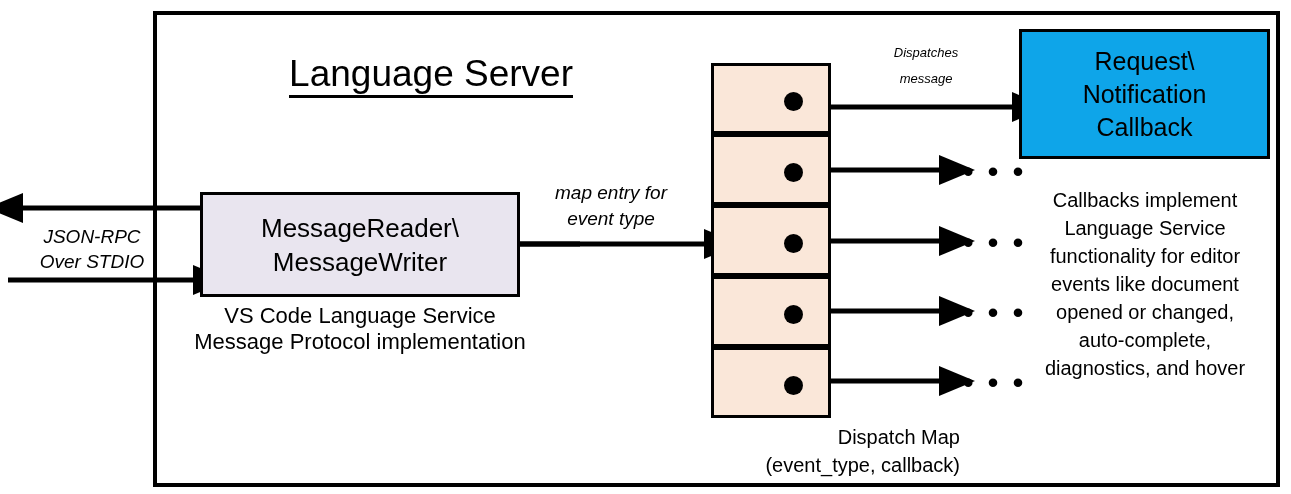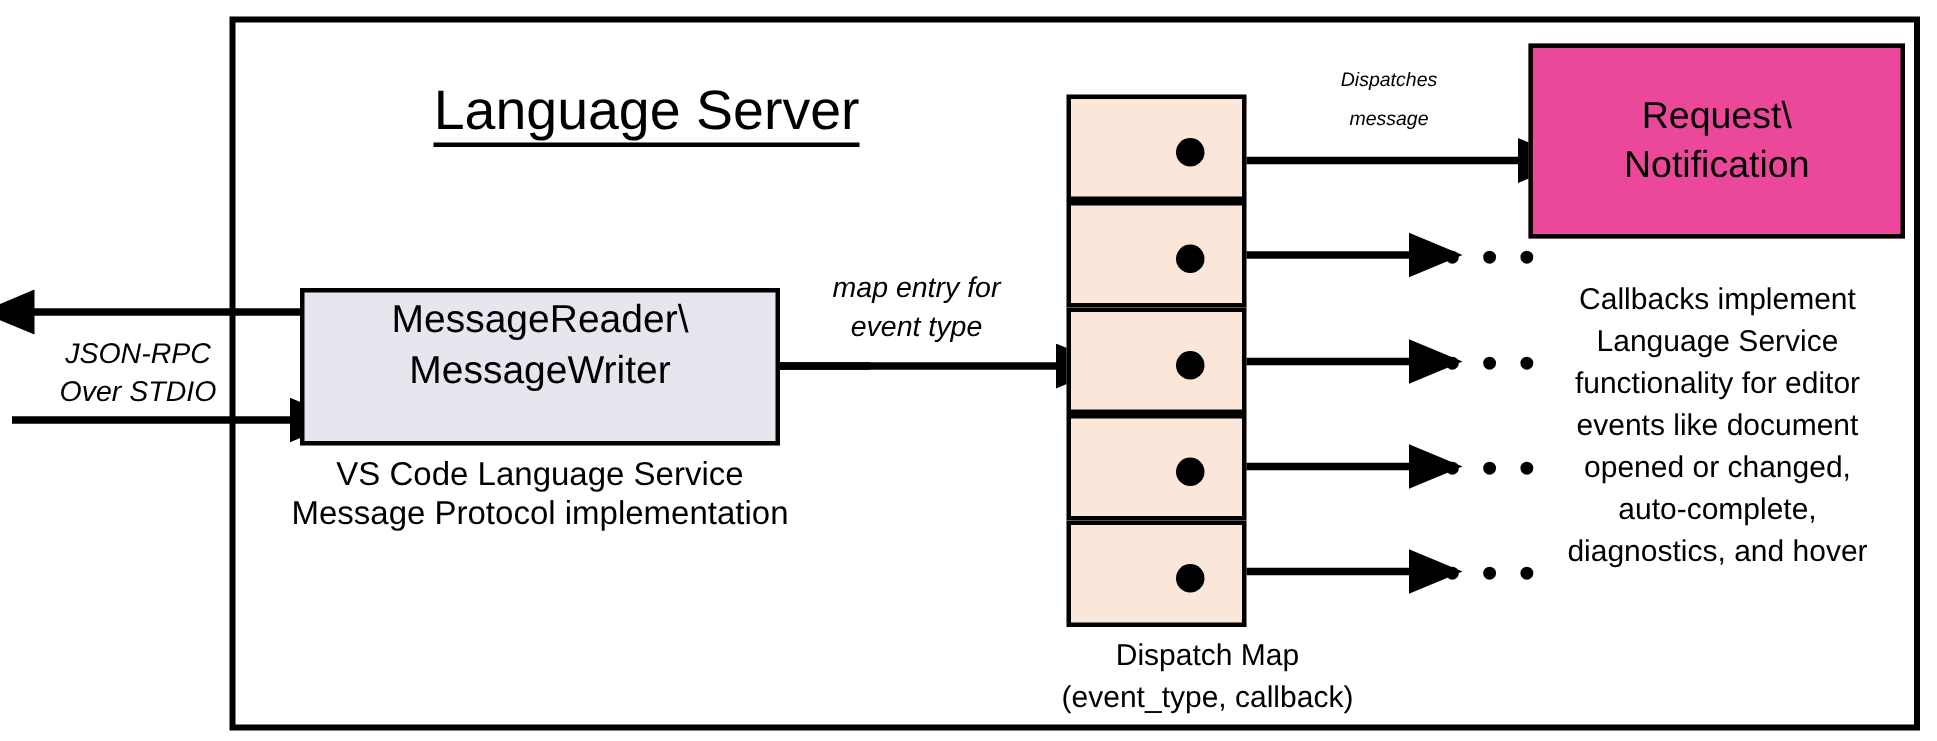--- a/index.html
+++ b/index.html
@@ -54,20 +54,21 @@
     left: 200px;
     top: 192px;
     width: 320px;
     height: 105px;
     background: #e9e5ef;
     border: 3px solid #000000;
     box-sizing: border-box;
     display: flex;
     flex-direction: column;
     align-items: center;
+    justify-content: center;
     font-size: 26px;
     line-height: 34px;
     text-align: center;
   }
   #reader-writer-caption {
     left: 180px;
     top: 303px;
     width: 360px;
     text-align: center;
     font-size: 22px;
@@ -128,32 +129,32 @@
     width: 19px;
     height: 19px;
     border-radius: 50%;
     background: #000000;
     left: 70px;
   }
   #dispatch-map-caption {
     left: 650px;
     top: 423px;
     width: 310px;
-    text-align: center;
+    text-align: right;
     font-size: 20px;
     line-height: 28px;
   }
 
   
   #callback-box {
     left: 1019px;
     top: 29px;
     width: 251px;
     height: 130px;
-    background: #ec4899;
+    background: #0ea5e9;
     border: 3px solid #000000;
     box-sizing: border-box;
     display: flex;
     flex-direction: column;
     align-items: center;
     justify-content: center;
     font-size: 25px;
     line-height: 33px;
     text-align: center;
   }
@@ -284,20 +285,21 @@
   </div>
 
   <div class="abs ellipsis" style="left:963px; top:157px;">• • •</div>
   <div class="abs ellipsis" style="left:963px; top:228px;">• • •</div>
   <div class="abs ellipsis" style="left:963px; top:298px;">• • •</div>
   <div class="abs ellipsis" style="left:963px; top:368px;">• • •</div>
 
   <div class="abs" id="callback-box">
     <div>Request\</div>
     <div>Notification</div>
+    <div>Callback</div>
   </div>
   <div class="abs" id="callback-caption">
     <div>Callbacks implement</div>
     <div>Language Service</div>
     <div>functionality for editor</div>
     <div>events like document</div>
     <div>opened or changed,</div>
     <div>auto-complete,</div>
     <div>diagnostics, and hover</div>
   </div>

